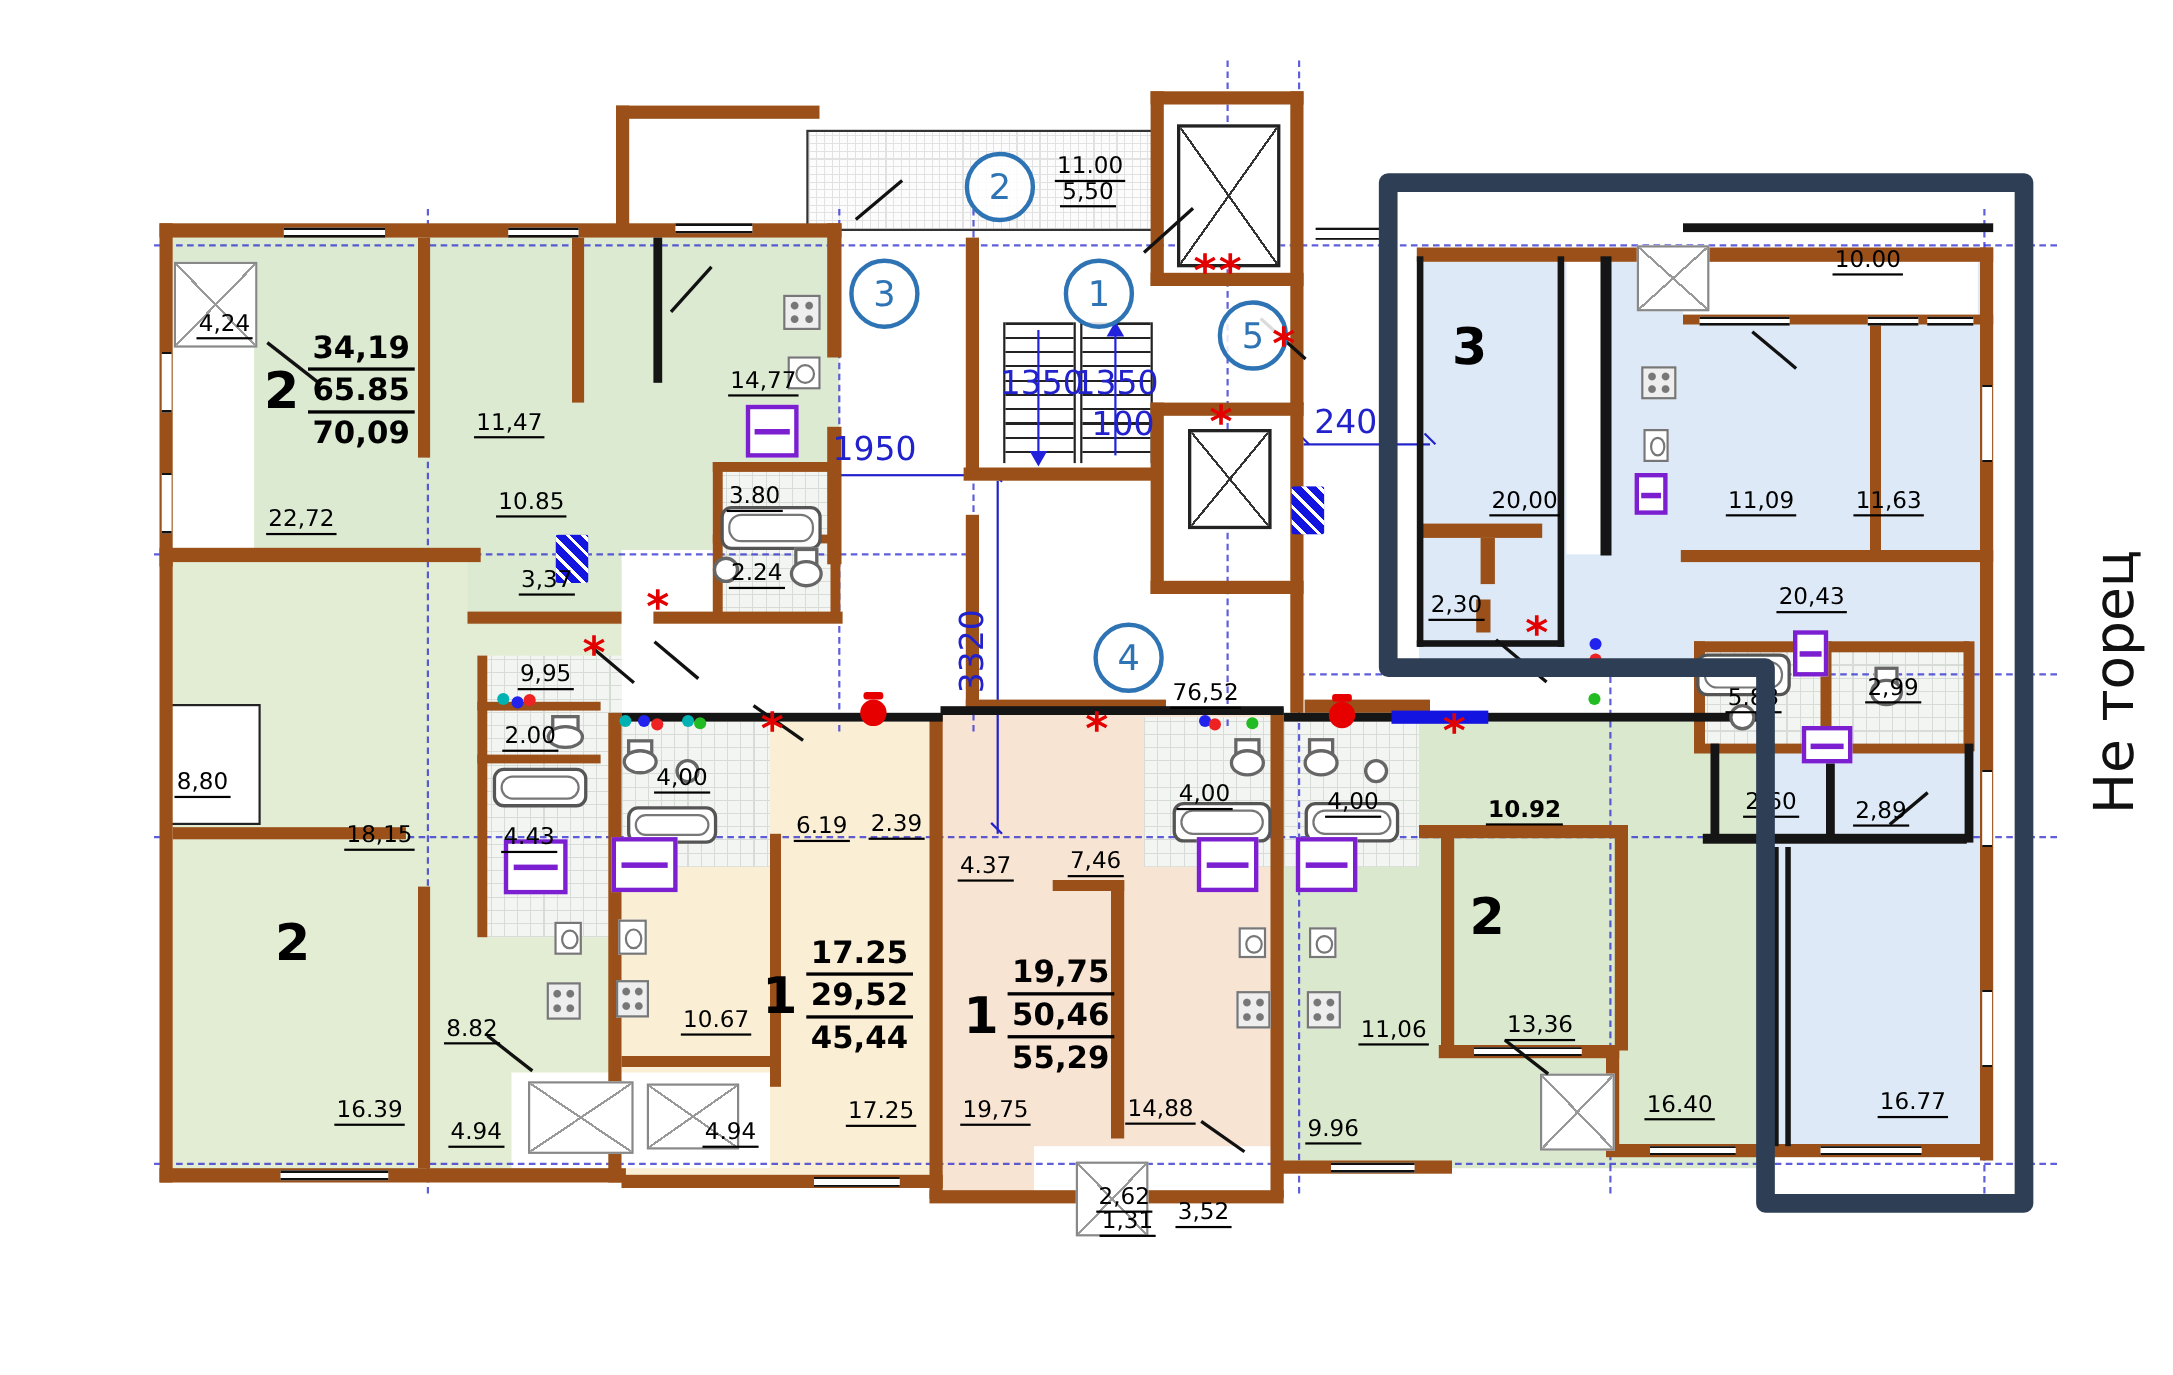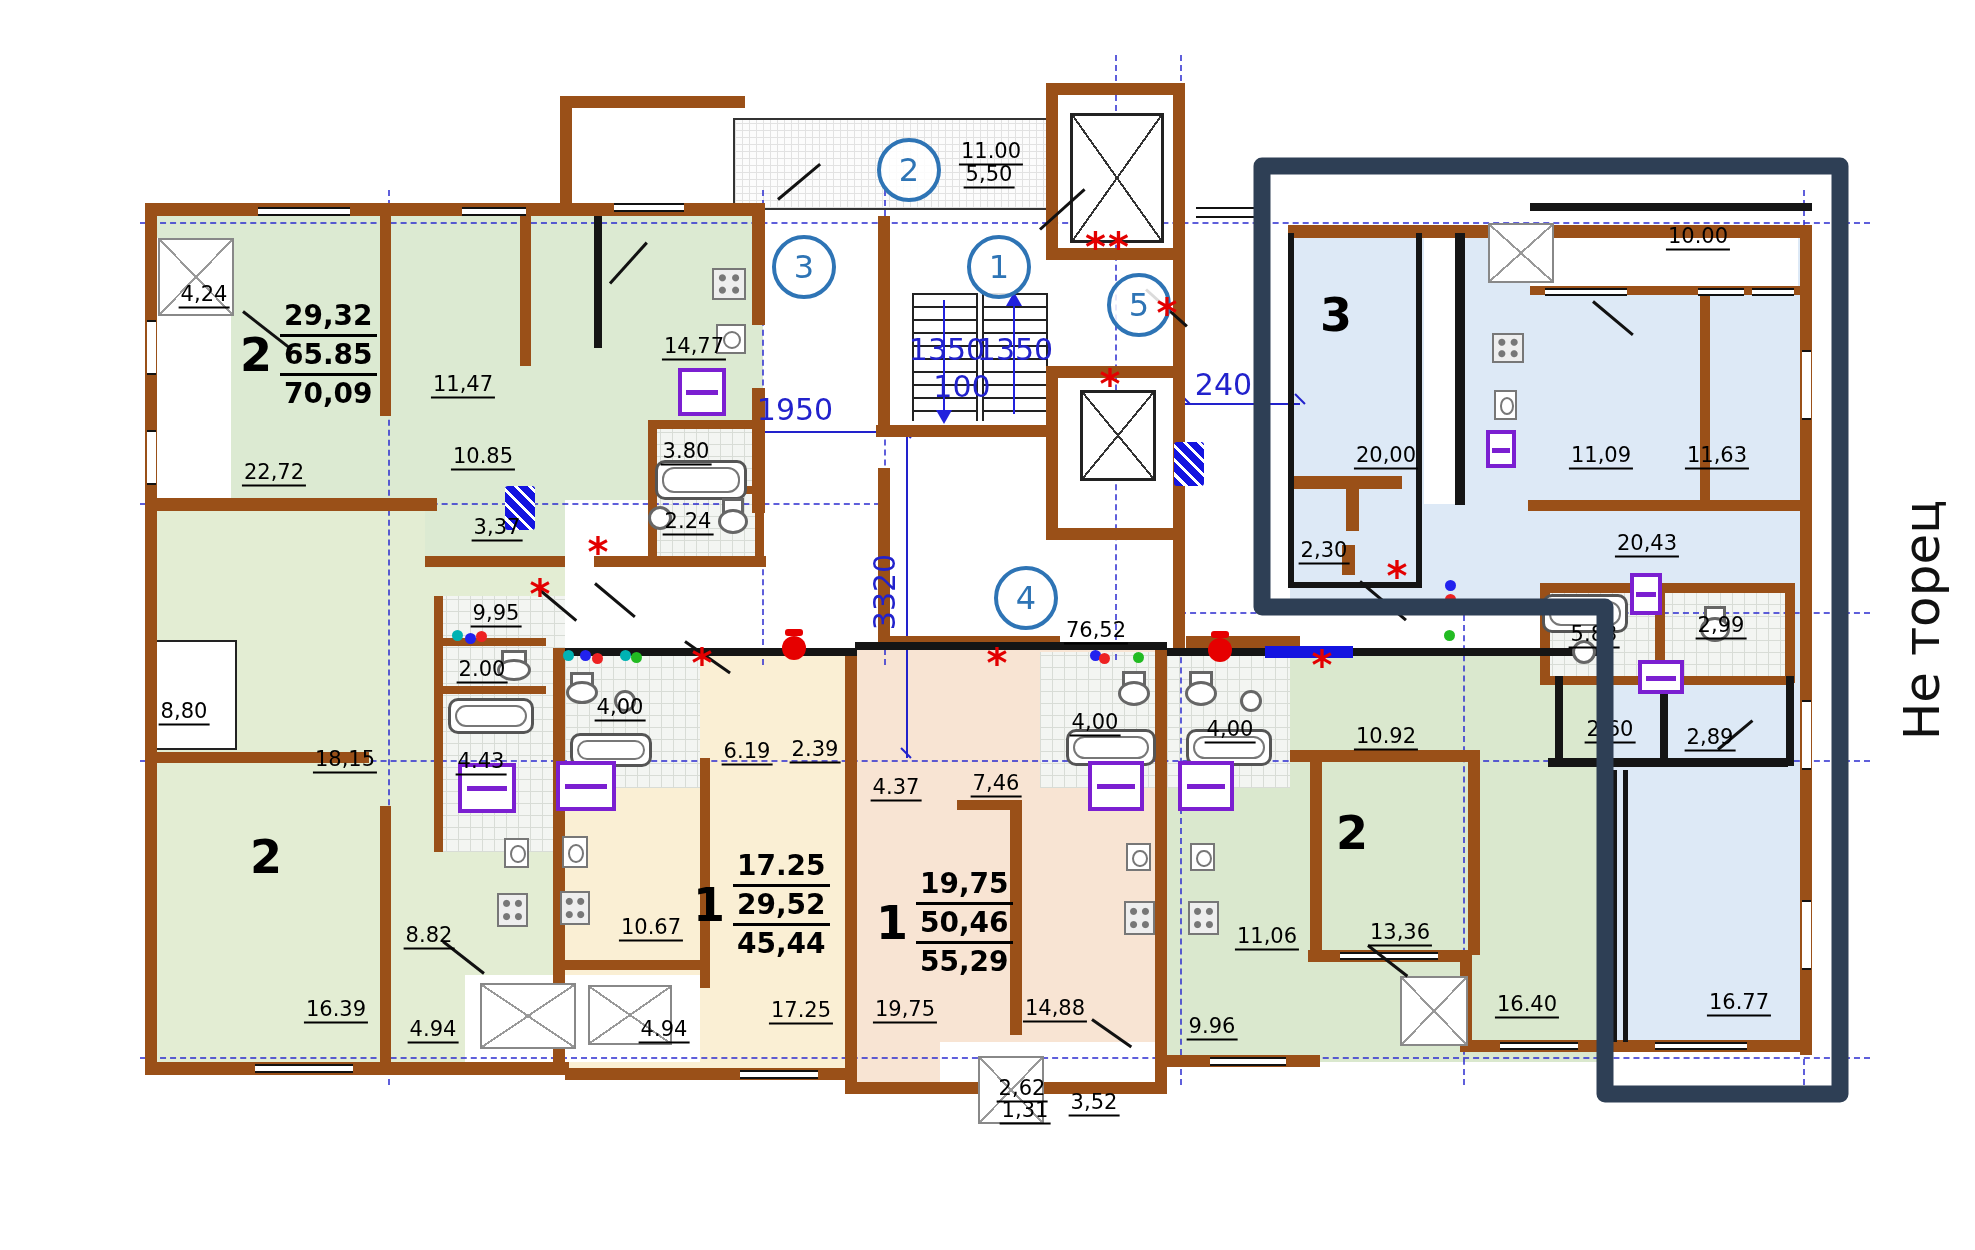--- a/index.html
+++ b/index.html
@@ -346,62 +346,62 @@
     <div class="room-label" style="left: 896px; top: 788px;">4.37</div>
     <div class="room-label" style="left: 996px; top: 784px;">7,46</div>
     <div class="room-label" style="left: 1095px; top: 723px;">4,00</div>
     <div class="room-label" style="left: 905px; top: 1010px;">19,75</div>
     <div class="room-label" style="left: 1055px; top: 1009px;">14,88</div>
     <div class="room-label" style="left: 1022px; top: 1089px;">2,62</div>
     <div class="room-label" style="left: 1025px; top: 1111px;">1,31</div>
     <div class="room-label" style="left: 1094px; top: 1103px;">3,52</div>
     <div class="room-label" style="left: 1212px; top: 1027px;">9.96</div>
     <div class="room-label" style="left: 1230px; top: 730px;">4,00</div>
-    <div class="room-label" style="left: 1386px; top: 737px;">10.92</div>
+    <div class="room-label" style="left: 1386px; top: 737px; font-weight: bold;">10.92</div>
     <div class="room-label" style="left: 1267px; top: 937px;">11,06</div>
     <div class="room-label" style="left: 1400px; top: 933px;">13,36</div>
     <div class="room-label" style="left: 1527px; top: 1005px;">16.40</div>
     <div class="room-label" style="left: 1386px; top: 456px;">20,00</div>
     <div class="room-label" style="left: 1324px; top: 551px;">2,30</div>
     <div class="room-label" style="left: 1601px; top: 456px;">11,09</div>
     <div class="room-label" style="left: 1717px; top: 456px;">11,63</div>
     <div class="room-label" style="left: 1647px; top: 544px;">20,43</div>
     <div class="room-label" style="left: 1594px; top: 635px;">5.83</div>
     <div class="room-label" style="left: 1721px; top: 626px;">2,99</div>
     <div class="room-label" style="left: 1610px; top: 730px;">2,60</div>
     <div class="room-label" style="left: 1710px; top: 738px;">2,89</div>
     <div class="room-label" style="left: 1739px; top: 1003px;">16.77</div>
     <div class="room-label" style="left: 1698px; top: 237px;">10.00</div>
     <div class="room-label" style="left: 1096px; top: 631px;">76,52</div>
     <div class="room-label" style="left: 991px; top: 152px;">11.00</div>
     <div class="room-label" style="left: 989px; top: 175px;">5,50</div>
     <div class="dim-label" style="left: 795px; top: 409px;">1950</div>
     <div class="dim-label" style="left: 947px; top: 349px;">1350</div>
     <div class="dim-label" style="left: 1015px; top: 349px;">1350</div>
-    <div class="dim-label" style="left: 962px; top: 386px;">100</div>
+    <div class="dim-label" style="left: 1021px; top: 386px;">100</div>
     <div class="dim-label" style="left: 1233px; top: 384px;">2400</div>
     <div class="dim-label" style="left: 884px; top: 592px; transform: translate(-50%, -50%) rotate(-90deg);">3320</div>
     <div class="bubble" style="left: 909px; top: 170px;">2</div>
     <div class="bubble" style="left: 804px; top: 267px;">3</div>
     <div class="bubble" style="left: 999px; top: 267px;">1</div>
     <div class="bubble" style="left: 1139px; top: 305px;">5</div>
     <div class="bubble" style="left: 1026px; top: 598px;">4</div>
     <div class="ast" style="left: 1108px; top: 247px;">**</div>
     <div class="ast" style="left: 1168px; top: 313px;">*</div>
     <div class="ast" style="left: 1111px; top: 384px;">*</div>
     <div class="ast" style="left: 1398px; top: 576px;">*</div>
     <div class="ast" style="left: 599px; top: 552px;">*</div>
     <div class="ast" style="left: 541px; top: 594px;">*</div>
     <div class="ast" style="left: 703px; top: 663px;">*</div>
     <div class="ast" style="left: 998px; top: 663px;">*</div>
     <div class="ast" style="left: 1323px; top: 665px;">*</div>
     <div class="apt-label" style="left: 240px; top: 298px;">
       <span class="apt-type">2</span>
       <div class="apt-areas">
-        <div class="area-line u">29,32</div>
+        <div class="area-line u">34,19</div>
         <div class="area-line u">65.85</div>
         <div class="area-line">70,09</div>
       </div>
     </div>
     <div class="apt-label" style="left: 250px; top: 830px;">
       <span class="apt-type">2</span>
     </div>
     <div class="apt-label" style="left: 693px; top: 848px;">
       <span class="apt-type">1</span>
       <div class="apt-areas">

